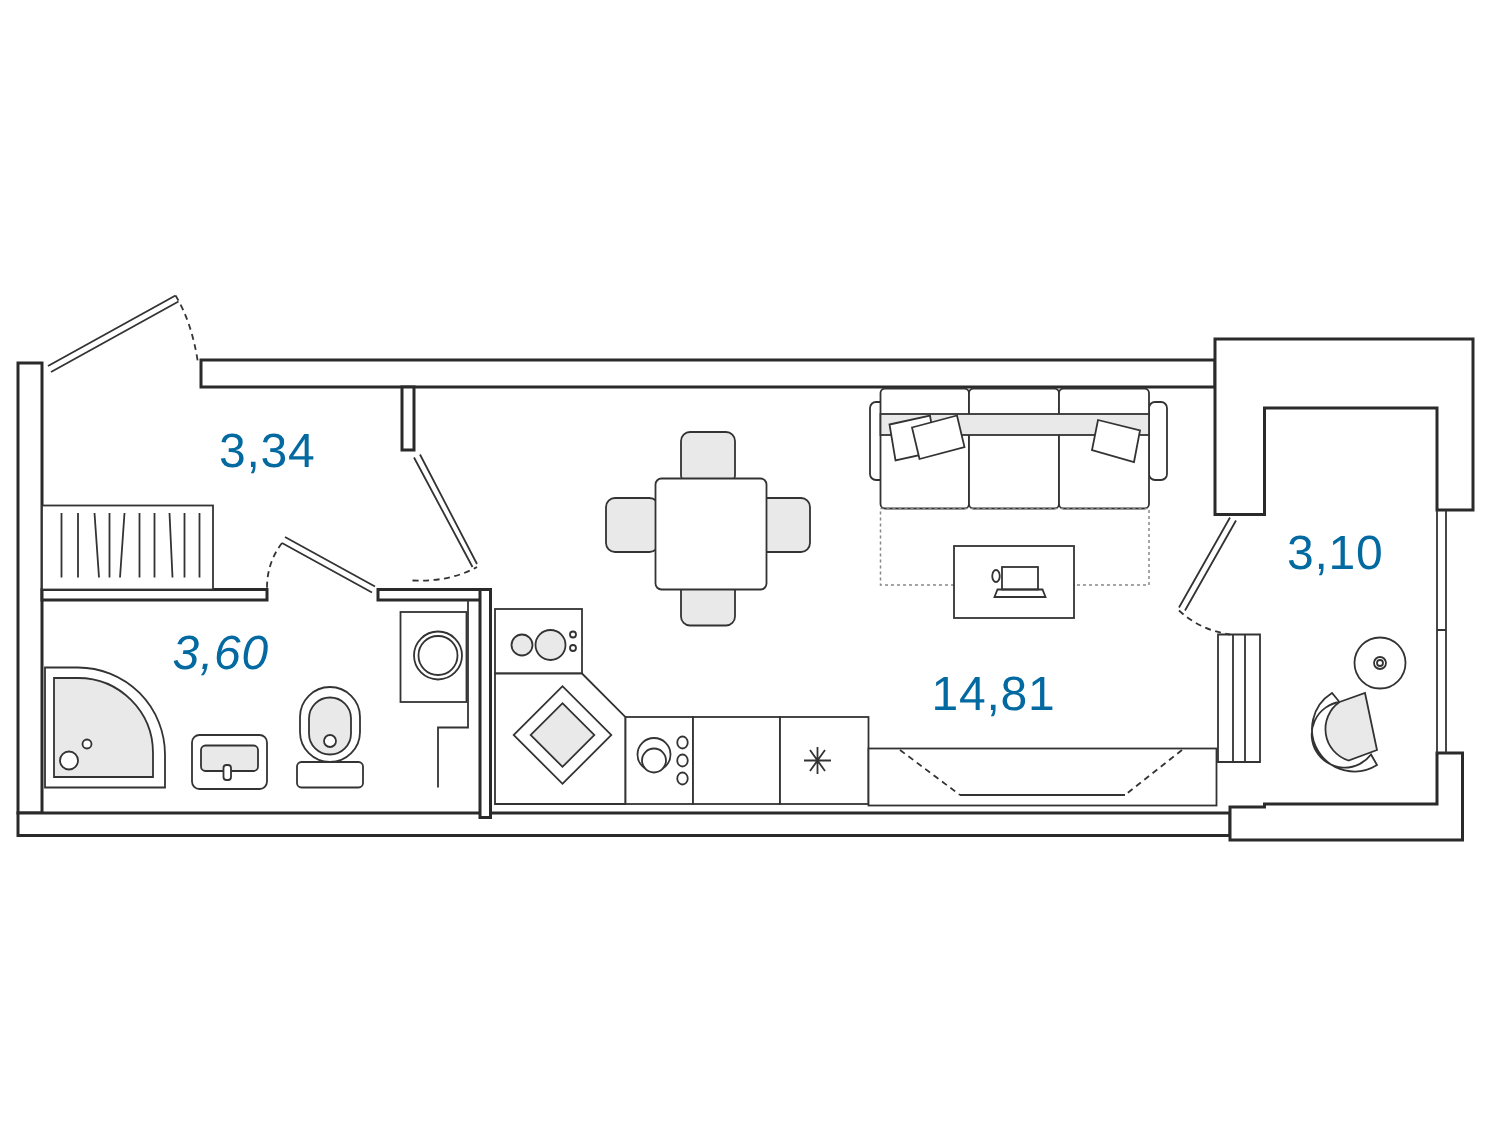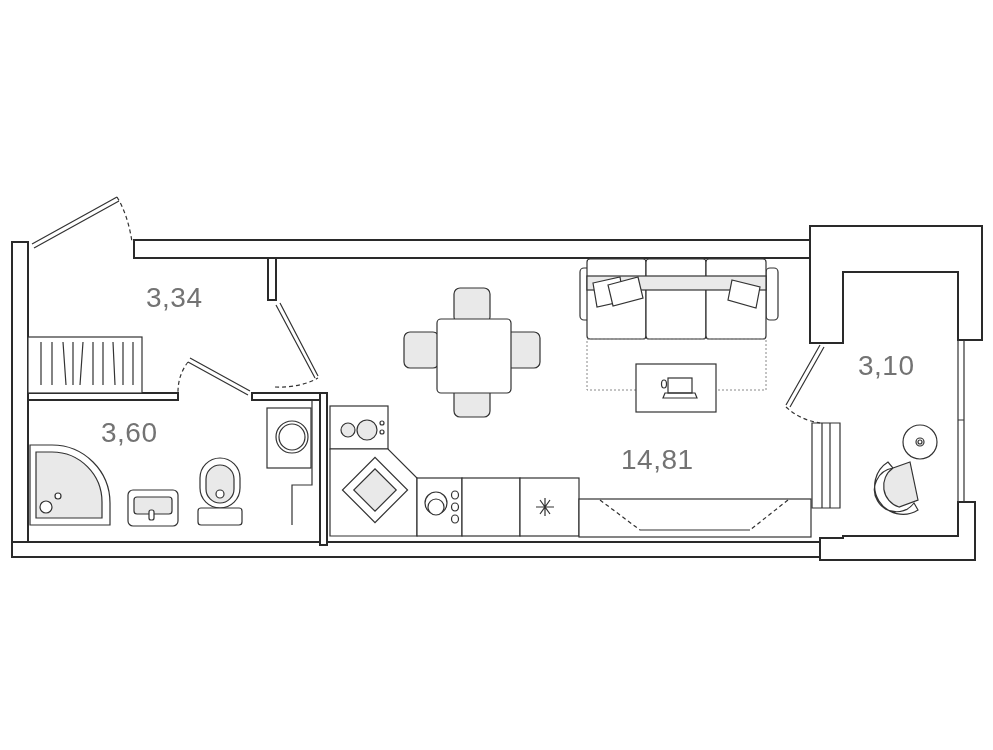--- a/index.html
+++ b/index.html
@@ -4,21 +4,21 @@
 <style>
   html,body{margin:0;padding:0;background:#ffffff;}
   body{width:993px;height:750px;overflow:hidden;font-family:"Liberation Sans",sans-serif;}
   #plan{position:absolute;left:0;top:0;width:993px;height:750px;}
   .wall{fill:#ffffff;stroke:#2a2a2a;stroke-width:2;}
   .thin{fill:none;stroke:#333;stroke-width:1.2;}
   .furn{fill:#ffffff;stroke:#333;stroke-width:1.2;}
   .gray{fill:#e9e9e9;stroke:#333;stroke-width:1.2;}
   .dash{fill:none;stroke:#333;stroke-width:1.2;stroke-dasharray:4 3;}
   .dot{fill:none;stroke:#888;stroke-width:1;stroke-dasharray:2 2;}
-  .label{position:absolute;font-family:"Liberation Sans",sans-serif;font-size:28px;color:#737373;letter-spacing:0.5px;}
+  .label{position:absolute;font-family:"Liberation Sans",sans-serif;font-size:32px;color:#0369a1;letter-spacing:0.5px;}
 </style>
 </head>
 <body>
 
 <svg id="plan" viewBox="0 0 993 750" xmlns="http://www.w3.org/2000/svg">
 
   <g>
     <path class="wall" d="M12 242 L28 242 L28 542 L12 542 Z"></path>
     <path class="wall" d="M12 542 L820 542 L820 557 L12 557 Z"></path>
     <path class="wall" d="M134 240 L810 240 L810 258 L134 258 Z"></path>
@@ -123,15 +123,15 @@
   <g>
     <circle class="furn" cx="920" cy="442" r="17"></circle>
     <circle class="furn" cx="920" cy="442" r="4"></circle>
     <circle class="furn" cx="920" cy="442" r="2"></circle>
     <path class="furn" d="M888 462 A28 28 0 1 0 918 510 L914 503 A22 22 0 1 1 893 468 Z"></path>
     <path class="gray" d="M893 468 L910 462 L918 500 L899 507 A22 22 0 0 1 893 468 Z"></path>
   </g>
 </svg>
 
 <div class="label" style="left:146px;top:282px;">3,34</div>
-<div class="label" style="left:101px;top:417px;">3,60</div>
+<div class="label" style="left:115px;top:417px;font-style:italic;">3,60</div>
 <div class="label" style="left:621px;top:444px;">14,81</div>
 <div class="label" style="left:858px;top:350px;">3,10</div>
 
 </body></html>

